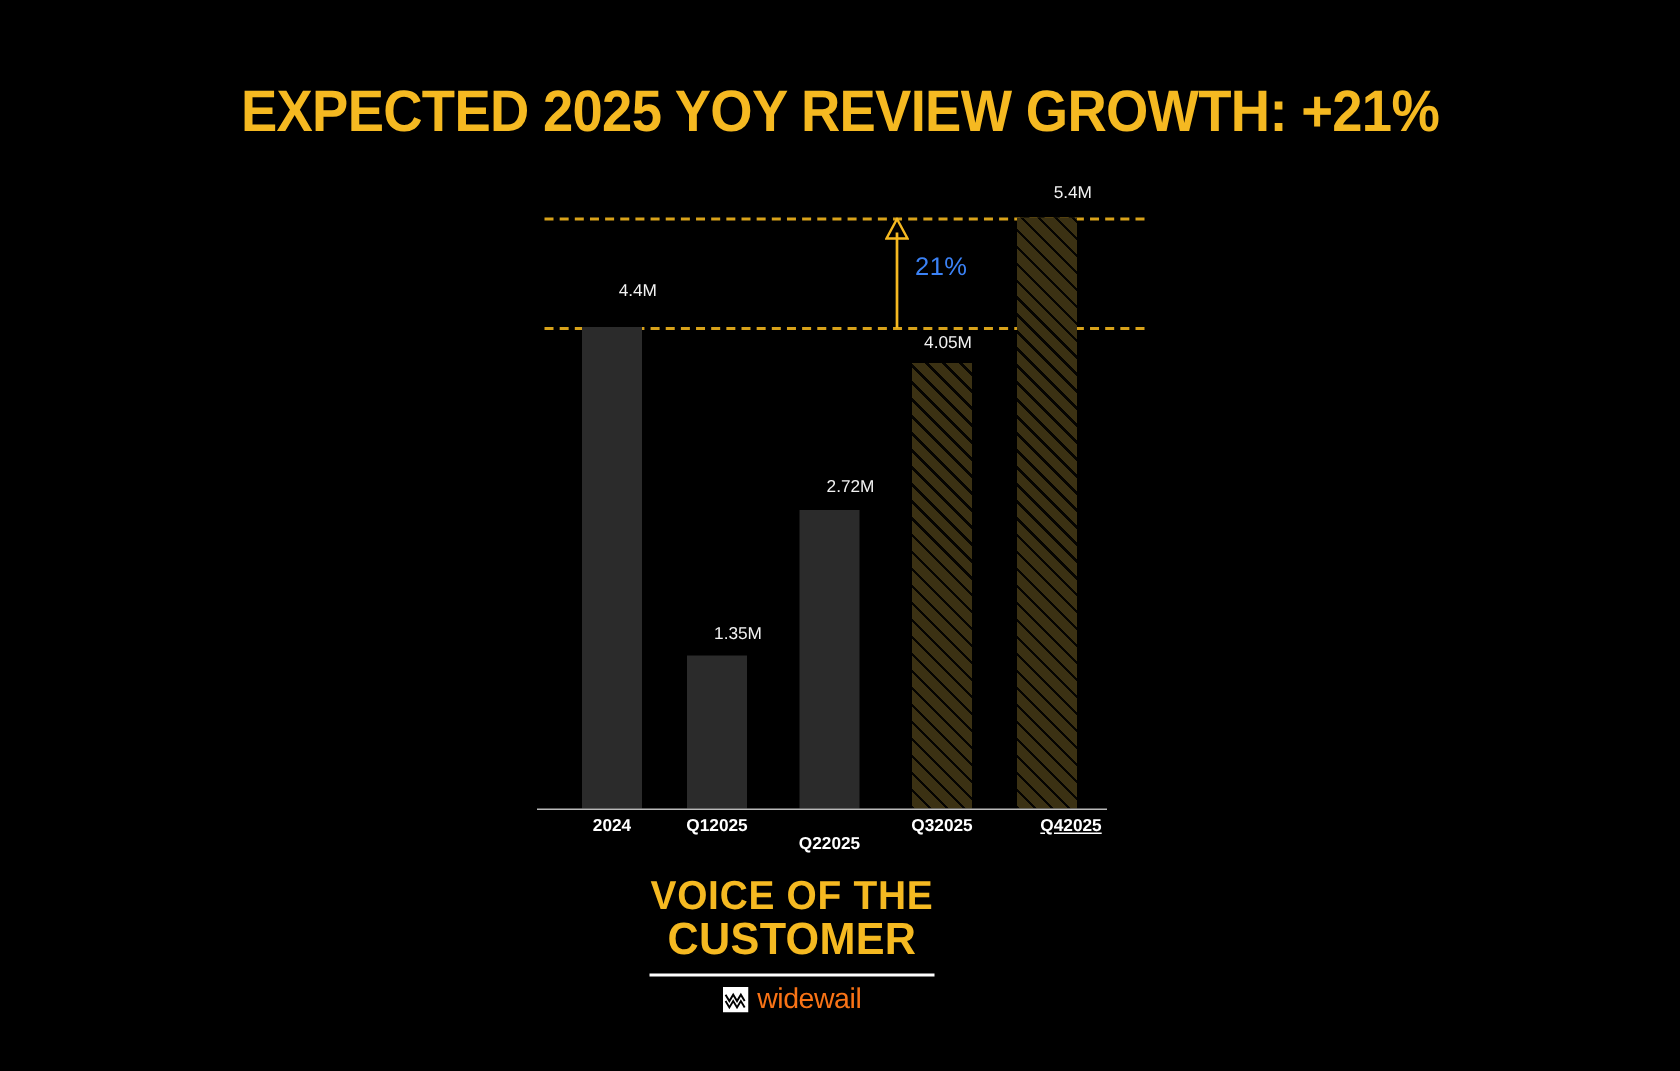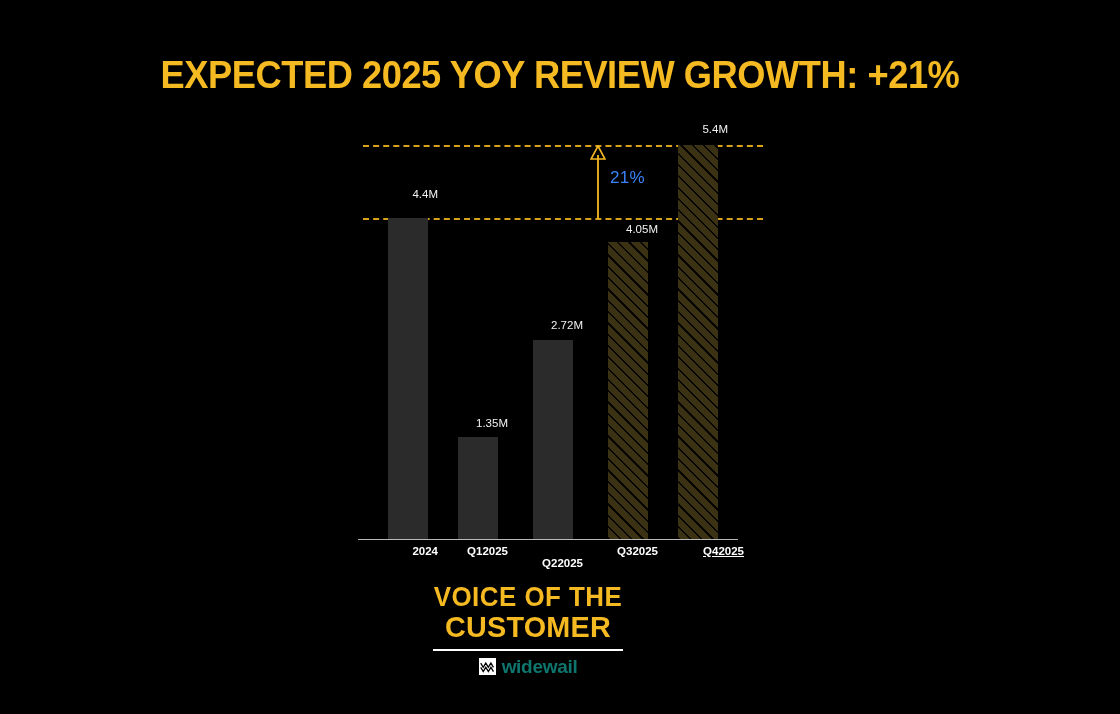--- a/index.html
+++ b/index.html
@@ -91,21 +91,21 @@
     color: #f2f2f2;
     text-align: right;
     white-space: nowrap;
   }
 
   .cat-label {
     position: absolute;
     font-size: 11.5px;
     font-weight: 700;
     color: #ffffff;
-    text-align: right;
+    text-align: center;
     white-space: nowrap;
   }
 
   
   .growth-arrow {
     position: absolute;
     left: 232px;
     top: 25px;
     width: 16px;
     height: 74px;
@@ -154,23 +154,23 @@
     justify-content: center;
     gap: 6px;
   }
   .brand-mark {
     width: 17px;
     height: 17px;
     display: block;
   }
   .brand-word {
     font-family: "Liberation Sans", sans-serif;
-    font-weight: 700;
+    font-weight: 400;
     font-size: 19px;
-    color: #0f766e;
+    color: #f97316;
     letter-spacing: -0.3px;
     line-height: 19px;
   }
 </style>
 </head>
 <body>
 
 <div id="canvas">
 
   <div class="chart-title">EXPECTED 2025 YOY REVIEW GROWTH: +21%</div>
@@ -188,21 +188,21 @@
 
     <div class="bar gray" style="left:30px;  width:40px; height:321px;"></div>
     <div class="bar gray" style="left:100px; width:40px; height:102px;"></div>
     <div class="bar gray" style="left:175px; width:40px; height:199px;"></div>
     <div class="bar hatch" style="left:250px; width:40px; height:297px;"></div>
     <div class="bar hatch" style="left:320px; width:40px; height:394px;"></div>
 
     <div class="bar-label" style="left:20px;  top:68px;  width:60px;">4.4M</div>
     <div class="bar-label" style="left:90px;  top:297px; width:60px;">1.35M</div>
     <div class="bar-label" style="left:165px; top:199px; width:60px;">2.72M</div>
-    <div class="bar-label" style="left:240px; top:103px; width:60px;">4.05M</div>
+    <div class="bar-label" style="left:230px; top:103px; width:60px;">4.05M</div>
     <div class="bar-label" style="left:310px; top:3px;   width:60px;">5.4M</div>
 
     <div class="axis-baseline"></div>
 
     <div class="cat-label" style="left:20px;  top:425px; width:60px;">2024</div>
     <div class="cat-label" style="left:90px;  top:425px; width:60px;">Q12025</div>
     <div class="cat-label" style="left:165px; top:425px; width:60px;margin-top:12px;">Q22025</div>
     <div class="cat-label" style="left:240px; top:425px; width:60px;">Q32025</div>
     <div class="cat-label" style="left:326px; top:425px; width:60px;text-decoration:underline;">Q42025</div>
 

